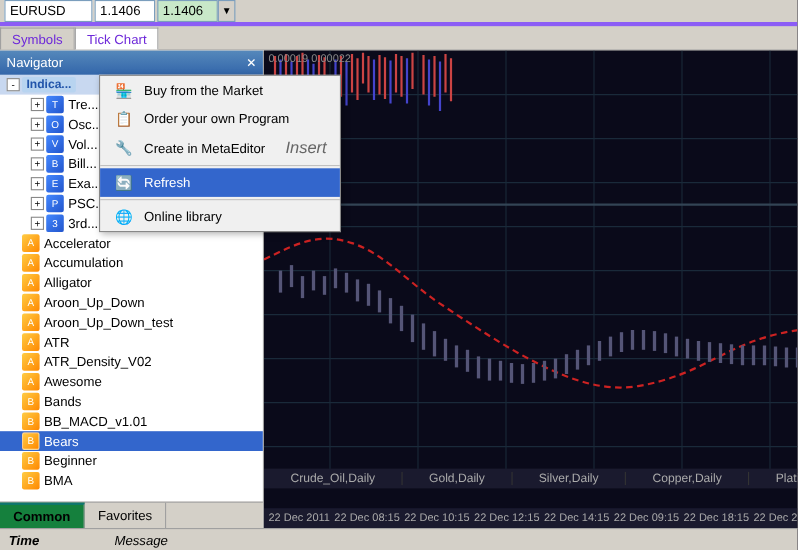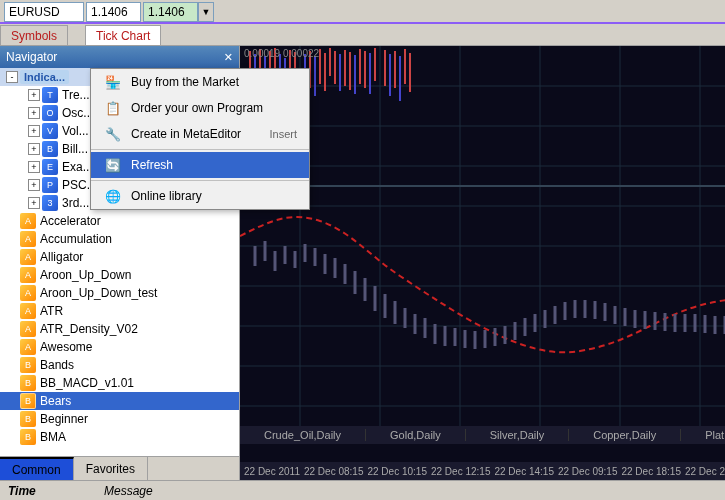--- a/index.html
+++ b/index.html
@@ -1,23 +1,23 @@
 <!DOCTYPE html>
 <html><head>
   <meta charset="utf-8">
   <style>
     * { margin: 0; padding: 0; box-sizing: border-box; }
     body { font-family: 'Segoe UI', Tahoma, Arial, sans-serif; font-size: 12px; background: #d4d0c8; width: 725px; height: 500px; overflow: hidden; }
 
     
     #top-bar {
       display: flex;
-      align-items: flex-end;
+      align-items: flex-start;
       background: #d4d0c8;
-      border-bottom: 2px solid #8b5cf6;
+      border-bottom: 4px solid #8b5cf6;
       height: 24px;
       padding: 0 4px;
     }
     #symbol-input {
       background: #ffffff;
       border: 1px solid #7b9ebd;
       height: 20px;
       width: 80px;
       font-size: 12px;
       padding: 0 4px;
@@ -61,22 +61,22 @@
     .tab {
       padding: 2px 10px;
       height: 20px;
       display: flex;
       align-items: center;
       background: #d4d0c8;
       border: 1px solid #a0a0a0;
       border-bottom: none;
       cursor: pointer;
       font-size: 12px;
-      color: #b91c1c;
-      margin-right: 17px;
+      color: #6d28d9;
+      margin-right: 0;
     }
     .tab.active {
       background: #ffffff;
       font-weight: normal;
     }
 
     
     #main {
       display: flex;
       height: calc(500px - 24px - 22px - 20px);
@@ -173,22 +173,23 @@
     }
     .nav-tab {
       padding: 3px 12px;
       cursor: pointer;
       font-size: 12px;
       border-right: 1px solid #a0a0a0;
       display: flex;
       align-items: center;
     }
     .nav-tab.active {
-      background: #1d4ed8;
-      border-top: 2px solid #000000;
+      background: #15803d;
+      border-top: 2px solid #0f766e;
+      font-weight: bold;
     }
 
     
     #chart-area {
       flex: 1;
       background: #0a0a1a;
       position: relative;
       overflow: hidden;
     }
     #chart-canvas {
@@ -225,21 +226,22 @@
       margin-right: 8px;
       display: flex;
       align-items: center;
       justify-content: center;
       font-size: 13px;
       flex-shrink: 0;
     }
     .menu-shortcut {
       margin-left: auto;
       color: #666;
-      font-size: 11px;
+      font-size: 15px;
+      font-style: italic;
     }
     .menu-separator {
       height: 1px;
       background: #c0c0c0;
       margin: 2px 0;
     }
 
     
     #time-axis {
       position: absolute;

